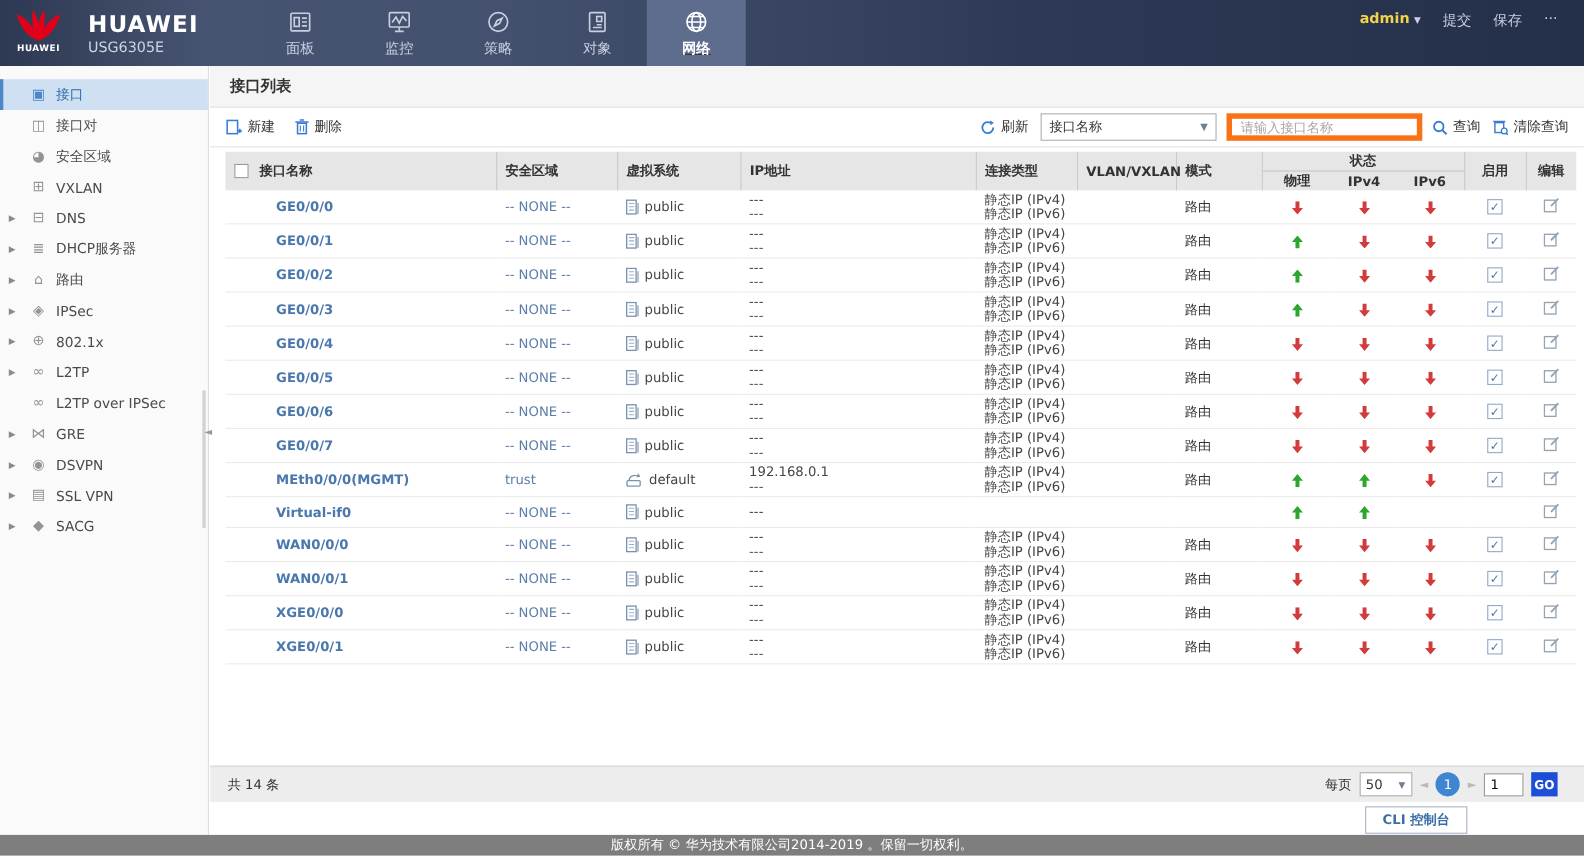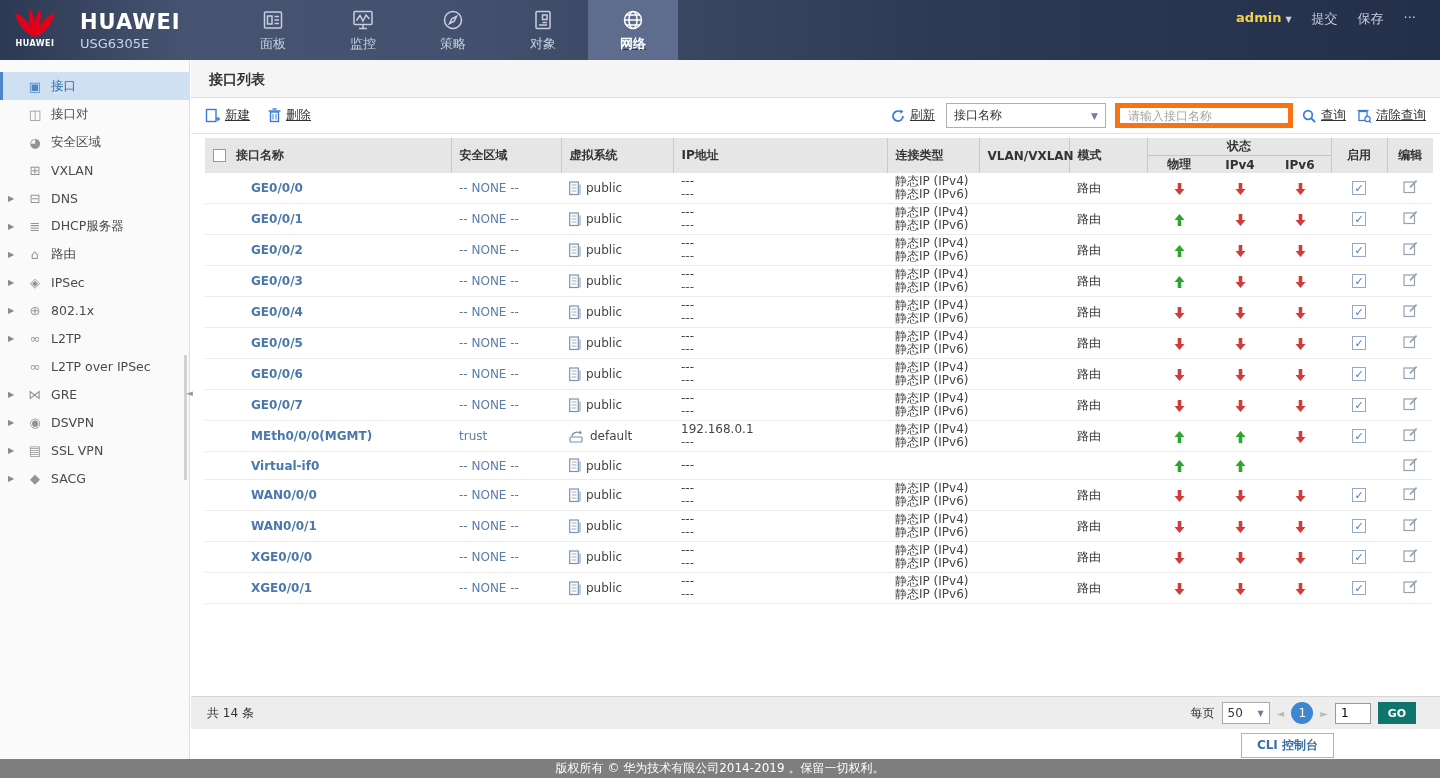--- a/index.html
+++ b/index.html
@@ -43,21 +43,21 @@
   .side-item.active { background:#cfe0f2; border-left:3px solid #4d87c7; }
   .side-item.active .sarrow { width:21px; }
   .side-item.active .slabel { color:#2f6cad; }
   .side-item.active .sicon { color:#4d87c7; }
   .side-scroll-thumb { position:absolute; right:2px; top:295px; width:3px; height:125px; background:#d2d2d2; }
   .collapse-handle { position:absolute; left:186px; top:388px; font-size:9px; color:#999; z-index:5; cursor:pointer; }
   
   .main { position:absolute; left:191px; top:60px; right:0; bottom:19px; background:#fff; display:flex; flex-direction:column; }
   .page-title { flex:none; height:38px; line-height:38px; padding-left:18px; font-size:14px; font-weight:bold; color:#333; background:#f5f5f5; border-bottom:1px solid #ddd; }
   .toolbar { flex:none; height:36px; display:flex; align-items:center; padding:0 14px; border-bottom:1px solid #e4e4e4; background:#fff; }
-  .tool-btn { display:flex; align-items:center; gap:5px; margin-right:18px; cursor:pointer; color:#333; font-size:12.5px;text-decoration:underline; }
+  .tool-btn { display:flex; align-items:center; gap:5px; margin-right:18px; cursor:pointer; color:#333; font-size:12.5px; }
   .toolbar-right { margin-left:auto; display:flex; align-items:center; gap:9px; }
   .filter-select { width:160px; height:25px; border:1px solid #afafaf; background:#fff; display:flex; align-items:center; justify-content:space-between; padding:0 7px; cursor:pointer; }
   .filter-select .fs-caret { color:#6f7f95; font-size:9px; }
   .search-input { width:178px; height:25px; border:5px solid #f97316; padding:0 8px; font-size:12px; color:#333; font-family:inherit; }
   .search-input::placeholder { color:#a6a6a6; }
   
   .table-wrap { flex:none; padding:4px 8px 0 14px; }
   table { width:100%; border-collapse:collapse; table-layout:fixed; font-size:12px; }
   thead th { background:#e6e6e6; color:#333; font-weight:bold; font-size:12px; padding:0 8px; height:17px; }
   thead th.major { border-left:1px solid #c9c9c9; text-align:left; }
@@ -82,21 +82,21 @@
   
   .flex-spacer { flex:1; }
   .pagebar { flex:none; height:33px; background:#ededed; border-top:1px solid #d6d6d6; display:flex; align-items:center; padding:0 24px 0 16px; }
   .pg-total { color:#333; }
   .pg-right { margin-left:auto; display:flex; align-items:center; gap:7px; }
   .pp-select { width:48px; height:22px; border:1px solid #aaa; background:#fff; display:flex; align-items:center; justify-content:space-between; padding:0 5px; cursor:pointer; }
   .pp-select .fs-caret { font-size:8px; color:#6f7f95; }
   .pg-arrow { color:#b9b9b9; font-size:10px; cursor:pointer; }
   .pg-circle { width:22px; height:22px; border-radius:50%; background:#3f86d2; color:#fff; text-align:center; line-height:22px; font-size:12px; cursor:pointer; }
   .goto-input { width:36px; height:21px; border:1px solid #999; padding:0 5px; font-size:12px; font-family:inherit; }
-  .go-btn { width:38px; height:22px; background:#0f766e; color:#fff; border:none; font-size:11px; font-weight:bold; cursor:pointer; font-family:inherit; }
+  .go-btn { width:24px; height:22px; background:#1d4ed8; color:#fff; border:none; font-size:11px; font-weight:bold; cursor:pointer; font-family:inherit; }
   .cli-row { flex:none; height:30px; position:relative; background:#fff; }
   .cli-tab { position:absolute; right:106px; top:4px; border:1px solid #a8b4c8; background:#fff; color:#3a6ea5; font-weight:bold; font-size:12px; padding:3px 15px; cursor:pointer; }
   .copyright { position:absolute; left:0; right:0; bottom:0; height:19px; background:#7e7e7e; color:#fff; font-size:12px; text-align:center; line-height:19px; }
   .arr-svg { vertical-align:middle; }
 </style>
 </head>
 <body>
 
 <div class="topbar">
   <div class="logo-block">

